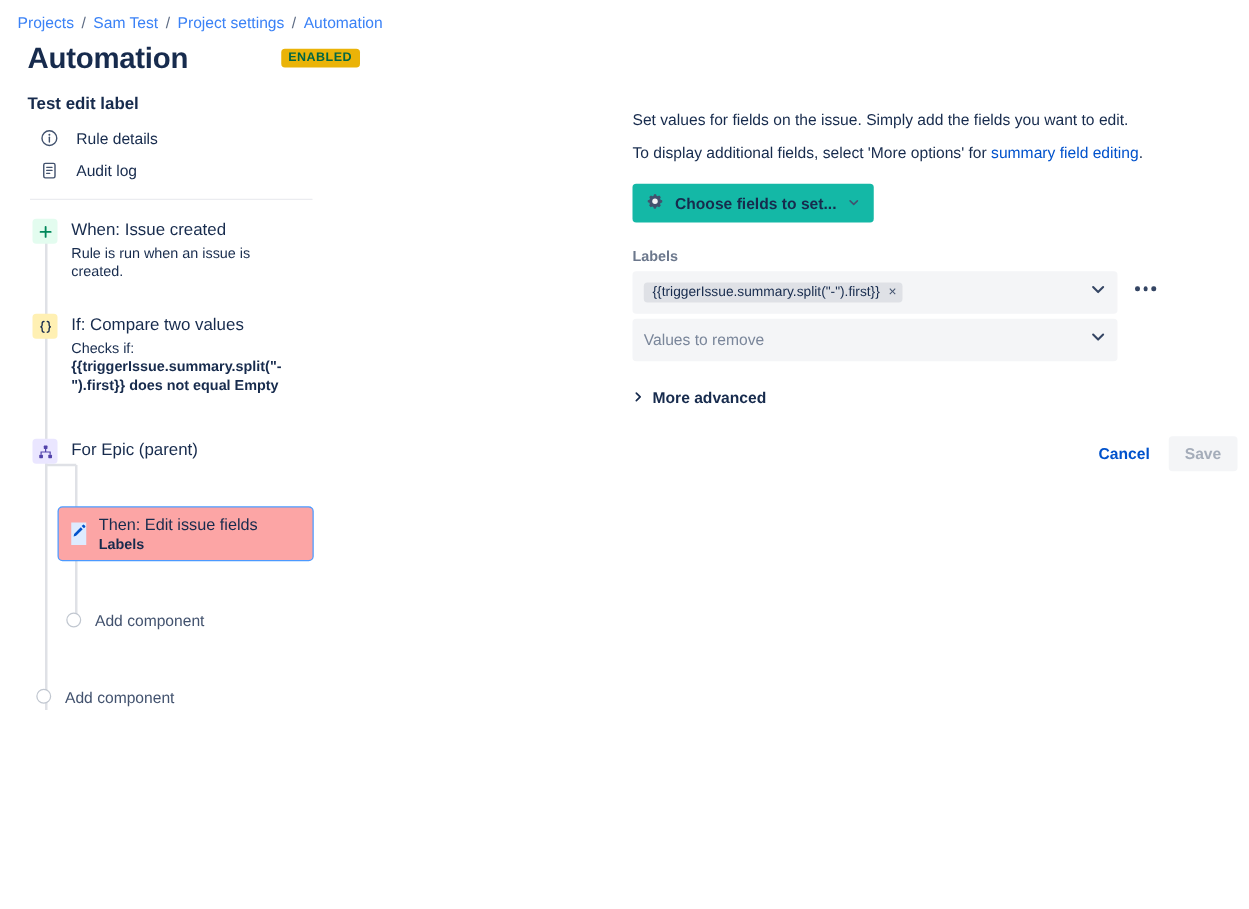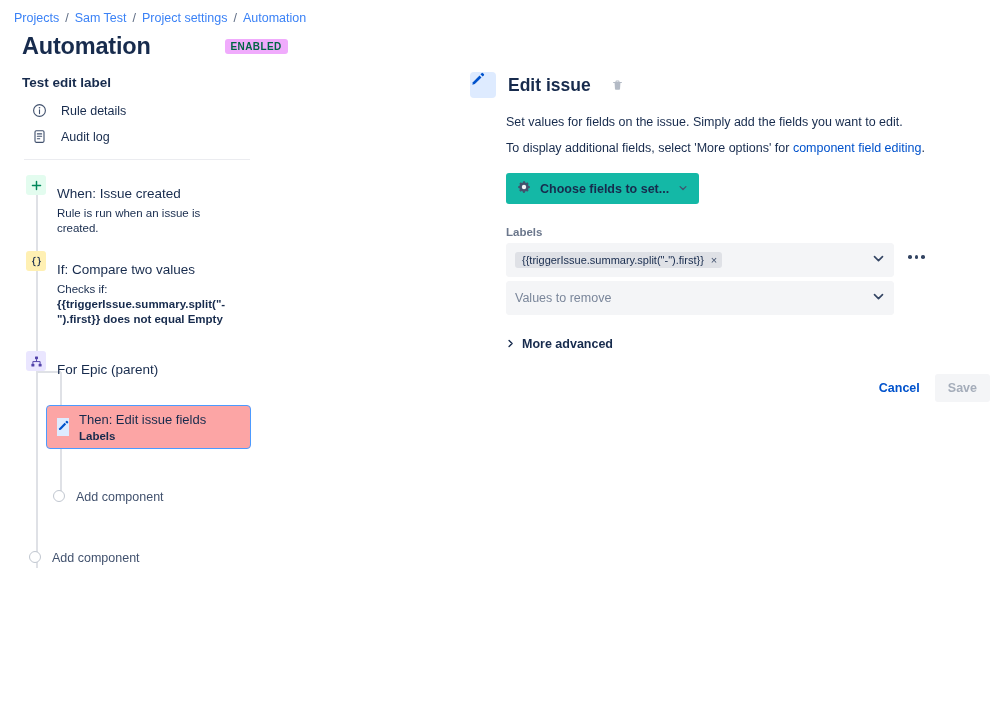--- a/index.html
+++ b/index.html
@@ -25,21 +25,21 @@
   .title-row {
     position: absolute; left: 22px; top: 33px;
     display: flex; align-items: center;
   }
   .page-title {
     font-size: 23.5px; font-weight: 600; color: #172B4D;
     letter-spacing: -0.2px;
   }
   .badge-enabled {
     margin-left: 74px;
-    background: #f0abfc; color: #006644;
+    background: #eab308; color: #006644;
     font-size: 10px; font-weight: 700; letter-spacing: 0.4px;
     padding: 3px 6px 2px 6px; border-radius: 3px;
     line-height: 1;
   }
 
   
   .left-col { position: absolute; left: 0; top: 0; width: 300px; }
   .rule-name {
     position: absolute; left: 22px; top: 75px;
     font-size: 13.5px; font-weight: 700; color: #172B4D;
@@ -75,21 +75,21 @@
   .node { position: absolute; display: flex; gap: 11px; }
   .node .ico-badge {
     width: 20px; height: 20px; border-radius: 3px;
     display: flex; align-items: center; justify-content: center;
     flex: none; margin-top: 1px; position: relative; z-index: 2;
   }
   .ico-badge.green { background: #E3FCEF; }
   .ico-badge.yellow { background: #FFF0B3; }
   .ico-badge.purple { background: #EAE6FF; }
   .ico-badge.blue { background: #DEEBFF; }
-  .node .ntext { padding-top: 1px; margin-top: 10px; }
+  .node .ntext { padding-top: 1px; }
   .node .ntitle { font-size: 13.5px; color: #172B4D; line-height: 18px; }
   .node .ndesc {
     font-size: 11.5px; color: #172B4D; line-height: 15px;
     margin-top: 3px; max-width: 175px;
   }
   .node .ndesc b { font-weight: 700; }
 
   #node-trigger  { left: 26px; top: 6px; }
   #node-condition{ left: 26px; top: 82px; }
   #node-branch   { left: 26px; top: 182px; }
@@ -304,41 +304,25 @@
     </div>
 
     <div class="add-comp" id="add-outer">
       <span class="ring"></span>
       <span>Add component</span>
     </div>
   </div>
 
   <div class="panel">
 
-    <div class="panel-head">
-      <span class="ico-badge blue">
-        <svg width="15" height="15" viewBox="0 0 14 14" fill="none">
-          <path d="M2.2 11.8l.5-2.3 6.2-6.2 1.8 1.8-6.2 6.2-2.3.5z" fill="#0052CC"></path>
-          <path d="M9.7 2.2l1.1-1.1a.9.9 0 011.3 0l.8.8a.9.9 0 010 1.3l-1.1 1.1-2.1-2.1z" fill="#0052CC"></path>
-        </svg>
-      </span>
-      <span class="panel-title">Edit issue</span>
-      <span class="trash-btn">
-        <svg width="13" height="13" viewBox="0 0 16 16" fill="none">
-          <path d="M3.2 4.3h9.6" stroke="#B3BAC5" stroke-width="1.3" stroke-linecap="round"></path>
-          <path d="M6.2 4.3V3.1c0-.4.3-.7.7-.7h2.2c.4 0 .7.3.7.7v1.2" stroke="#B3BAC5" stroke-width="1.3"></path>
-          <path d="M4.4 4.3h7.2l-.5 8c0 .6-.5 1-1 1H5.9c-.5 0-1-.4-1-1l-.5-8z" fill="#B3BAC5"></path>
-        </svg>
-      </span>
-    </div>
 
     <p class="panel-desc">Set values for fields on the issue. Simply add the fields you want to edit.</p>
 
     <p class="panel-desc second">
-      <span>To display additional fields, select 'More options' for </span><a href="#">component field editing</a><span>.</span>
+      <span>To display additional fields, select 'More options' for </span><a href="#">summary field editing</a><span>.</span>
     </p>
 
     <button class="choose-btn">
       <span>
         <svg width="14" height="14" viewBox="0 0 16 16" fill="none">
           <path d="M8 1.3l1 .2.4 1.4 1.1.5 1.3-.7.8.8.7.8-.7 1.3.5 1.1 1.4.4.2 1-.2 1-1.4.4-.5 1.1.7 1.3-.8.8-.8.7-1.3-.7-1.1.5-.4 1.4-1 .2-1-.2-.4-1.4-1.1-.5-1.3.7-.8-.8-.7-.8.7-1.3-.5-1.1L1.5 9l-.2-1 .2-1 1.4-.4.5-1.1-.7-1.3.8-.8.8-.7 1.3.7 1.1-.5.4-1.4 1-.2z" fill="#42526E"></path>
           <circle cx="8" cy="8" r="2.5" fill="#F4F5F7"></circle>
         </svg>
       </span>
       <span>Choose fields to set...</span>

